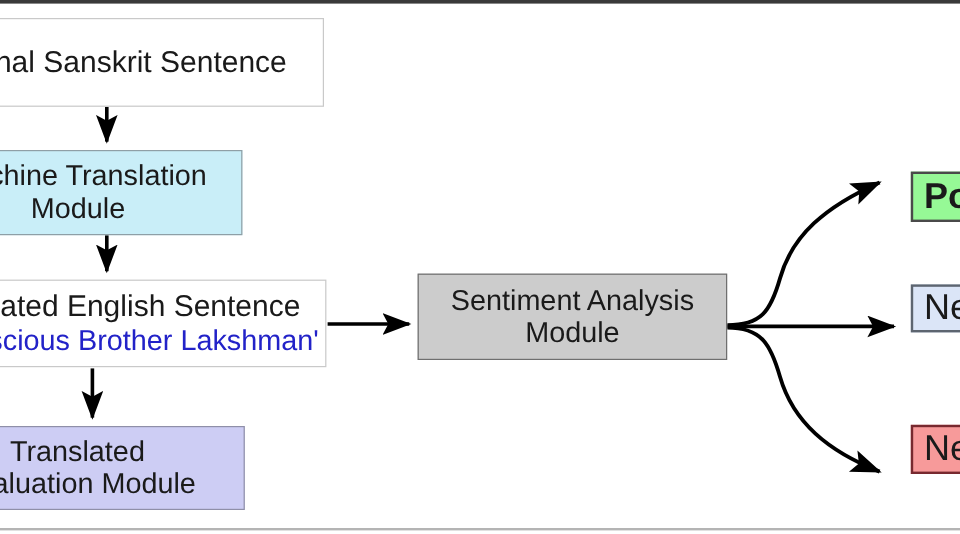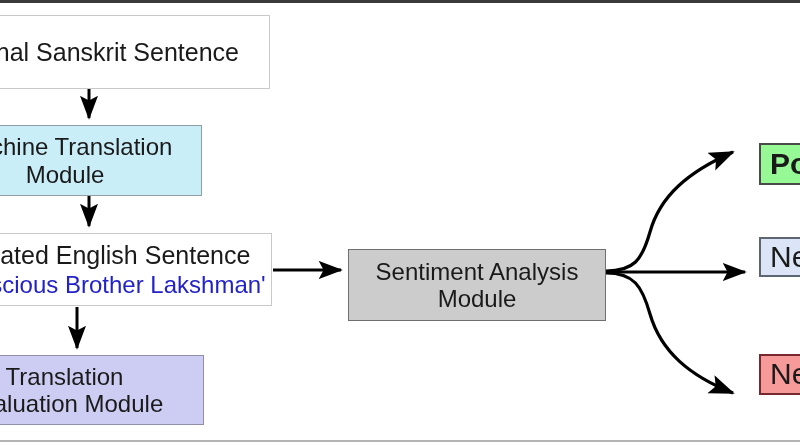--- a/index.html
+++ b/index.html
@@ -89,21 +89,21 @@
     left: -75px;
     top: 355px;
     width: 279px;
     height: 70px;
     background: #cdcdf4;
     border: 1px solid #8f8fa8;
     font-size: 24px;
   }
   #node-sentiment {
     left: 348px;
-    top: 249px;
+    top: 228px;
     width: 258px;
     height: 72px;
     background: #cccccc;
     border: 1px solid #6f6f6f;
     font-size: 24px;
   }
   #node-positive {
     left: 759px;
     top: 143px;
     width: 80px;
@@ -197,21 +197,21 @@
     <span class="line1">Machine Translation</span>
     <span class="line2">Module</span>
   </div>
 
   <div class="node" id="node-english">
     <span class="line1">Translated English Sentence</span>
     <span class="line2">'Unconscious Brother Lakshman'</span>
   </div>
 
   <div class="node" id="node-eval">
-    <span class="line1">Translation</span>
+    <span class="line1">Translated</span>
     <span class="line2">Evaluation Module</span>
   </div>
 
   <div class="node" id="node-sentiment">
     <span class="line1">Sentiment Analysis</span>
     <span class="line2">Module</span>
   </div>
 
   <div class="node" id="node-positive">
     <span class="line1">Positive</span>

